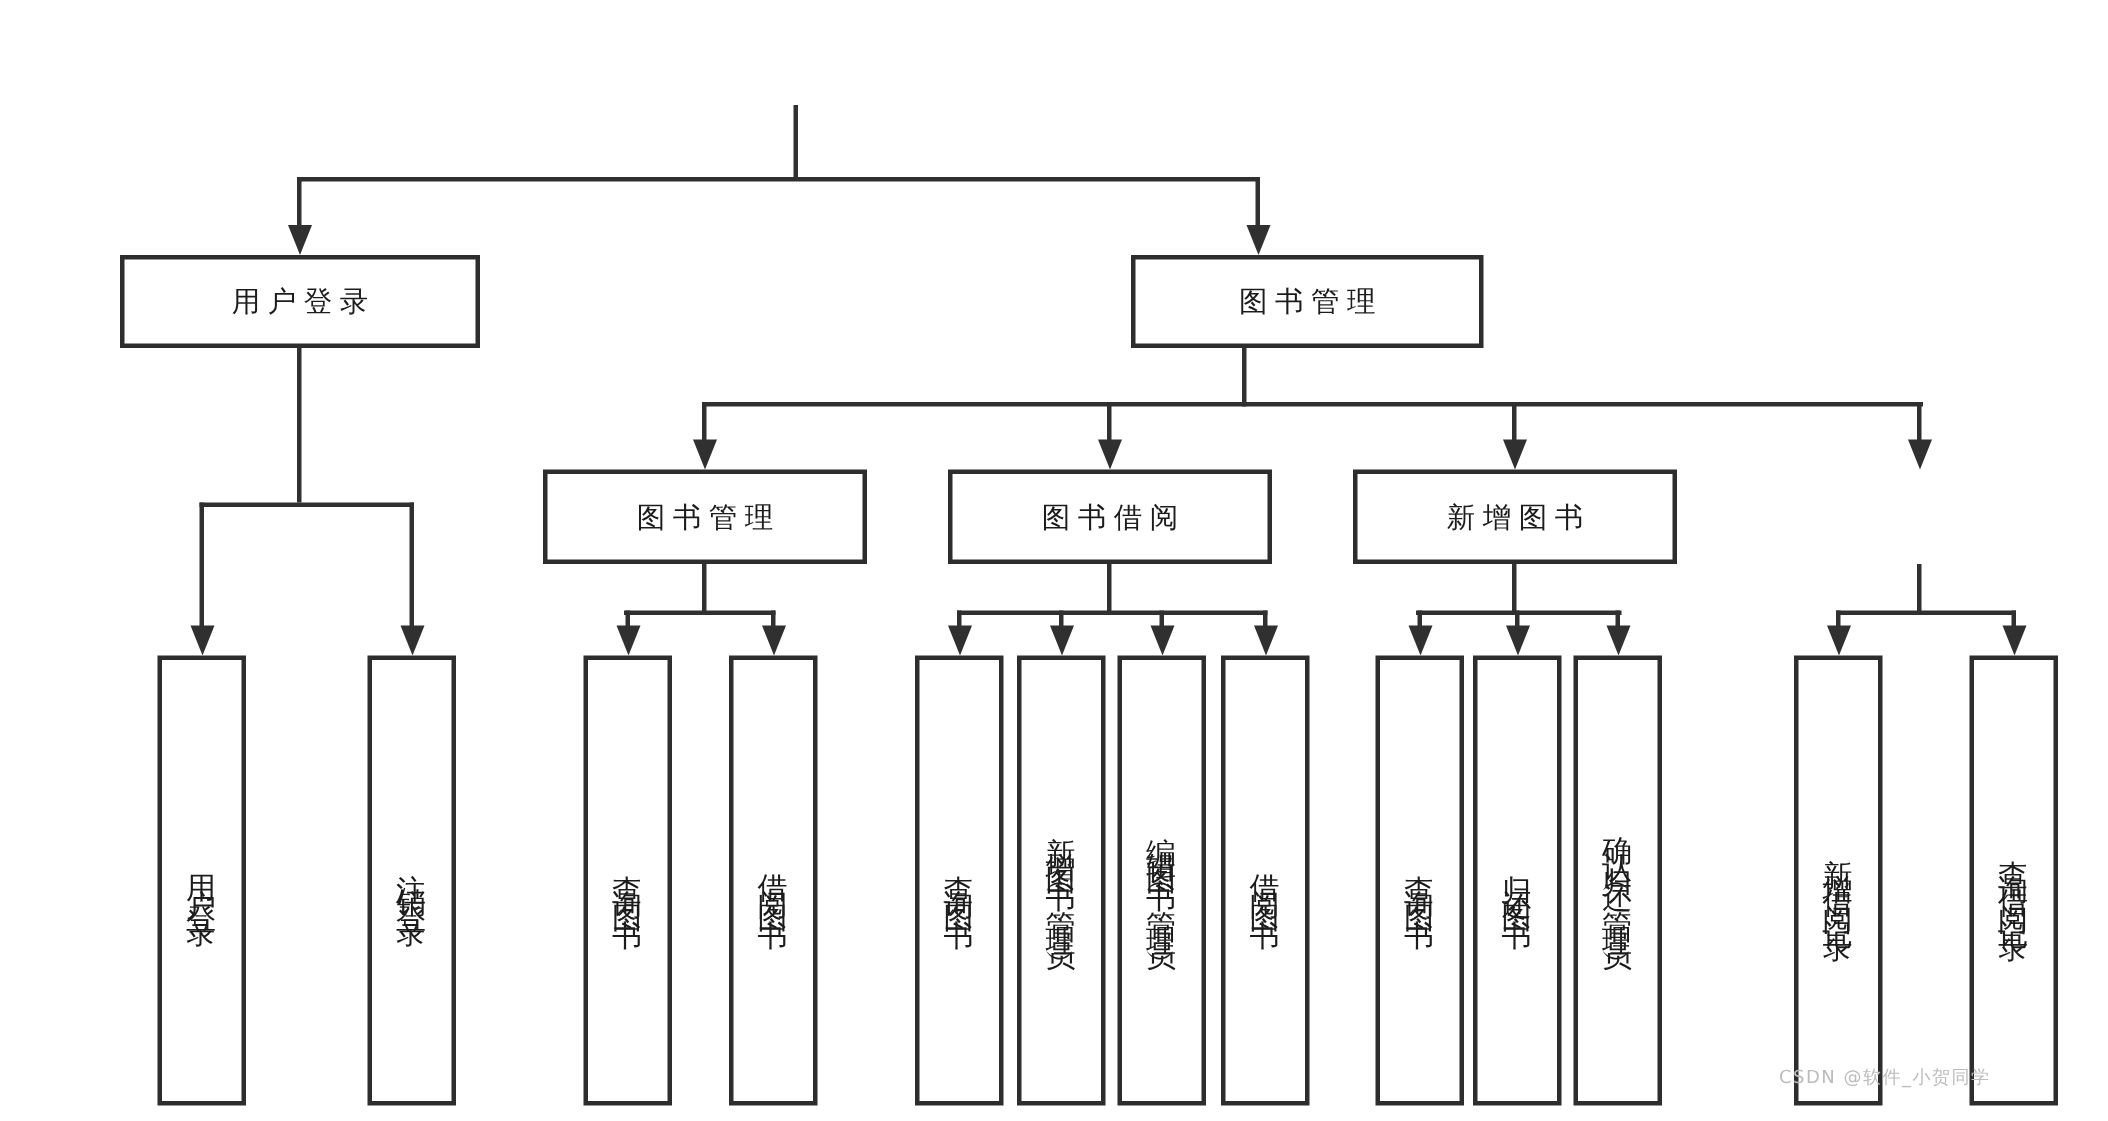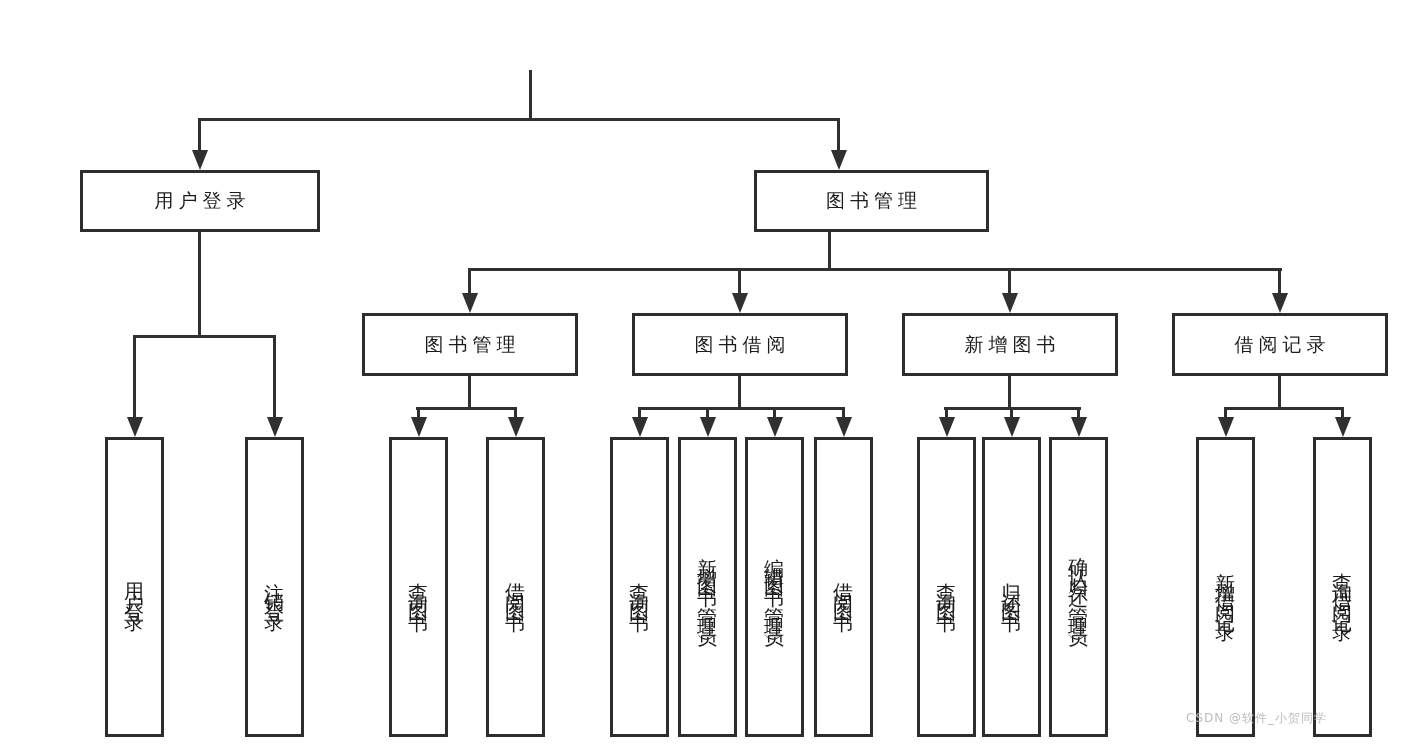--- a/index.html
+++ b/index.html
@@ -91,21 +91,20 @@
   <div class="line vline" style="left:738px; top:268px; height:27px;"></div>
   <div class="arrowhead" style="left:732px; top:293px;"></div>
   <div class="line vline" style="left:1008px; top:268px; height:27px;"></div>
   <div class="arrowhead" style="left:1002px; top:293px;"></div>
   <div class="line vline" style="left:1278px; top:268px; height:27px;"></div>
   <div class="arrowhead" style="left:1272px; top:293px;"></div>
 
   <div class="box" style="left:362px; top:313px; width:216px; height:63px;">图书管理</div>
   <div class="box" style="left:632px; top:313px; width:216px; height:63px;">图书借阅</div>
   <div class="box" style="left:902px; top:313px; width:216px; height:63px;">新增图书</div>
-  <div class="box" style="left:1172px; top:313px; width:216px; height:63px;">借阅记录</div>
 
   <div class="line vline" style="left:468px; top:376px; height:32px;"></div>
   <div class="line hline" style="left:416px; top:407px; width:101px;"></div>
   <div class="line vline" style="left:417px; top:407px; height:12px;"></div>
   <div class="arrowhead" style="left:411px; top:417px;"></div>
   <div class="line vline" style="left:514px; top:407px; height:12px;"></div>
   <div class="arrowhead" style="left:508px; top:417px;"></div>
 
   <div class="line vline" style="left:738px; top:376px; height:32px;"></div>
   <div class="line hline" style="left:638px; top:407px; width:207px;"></div>

